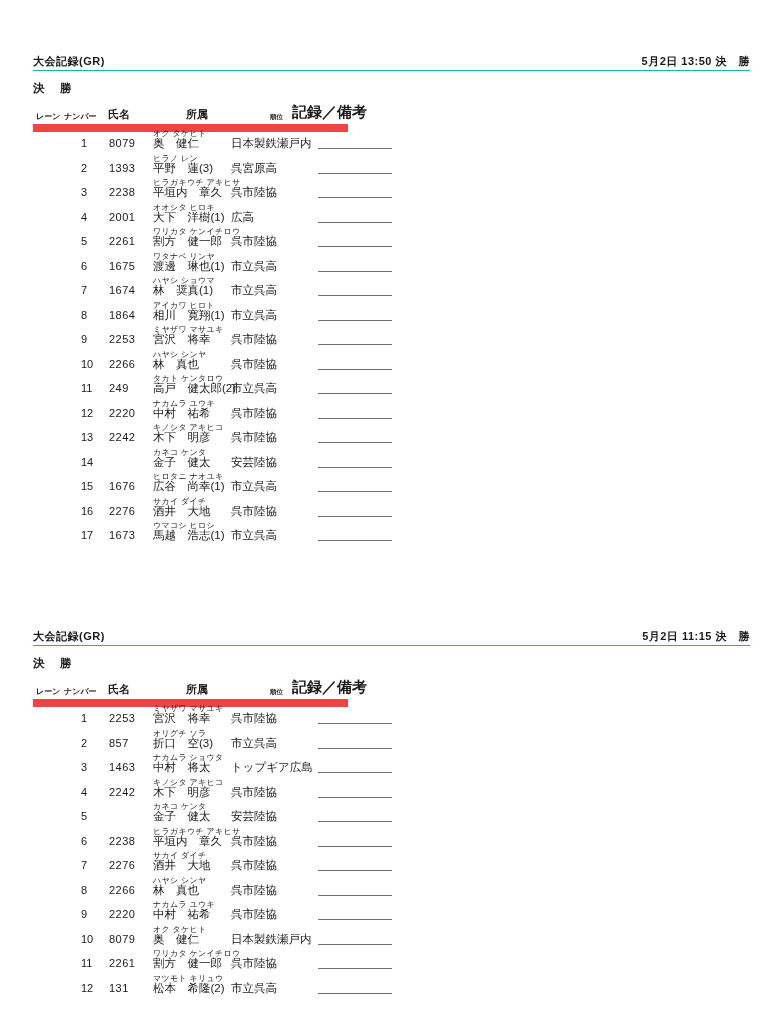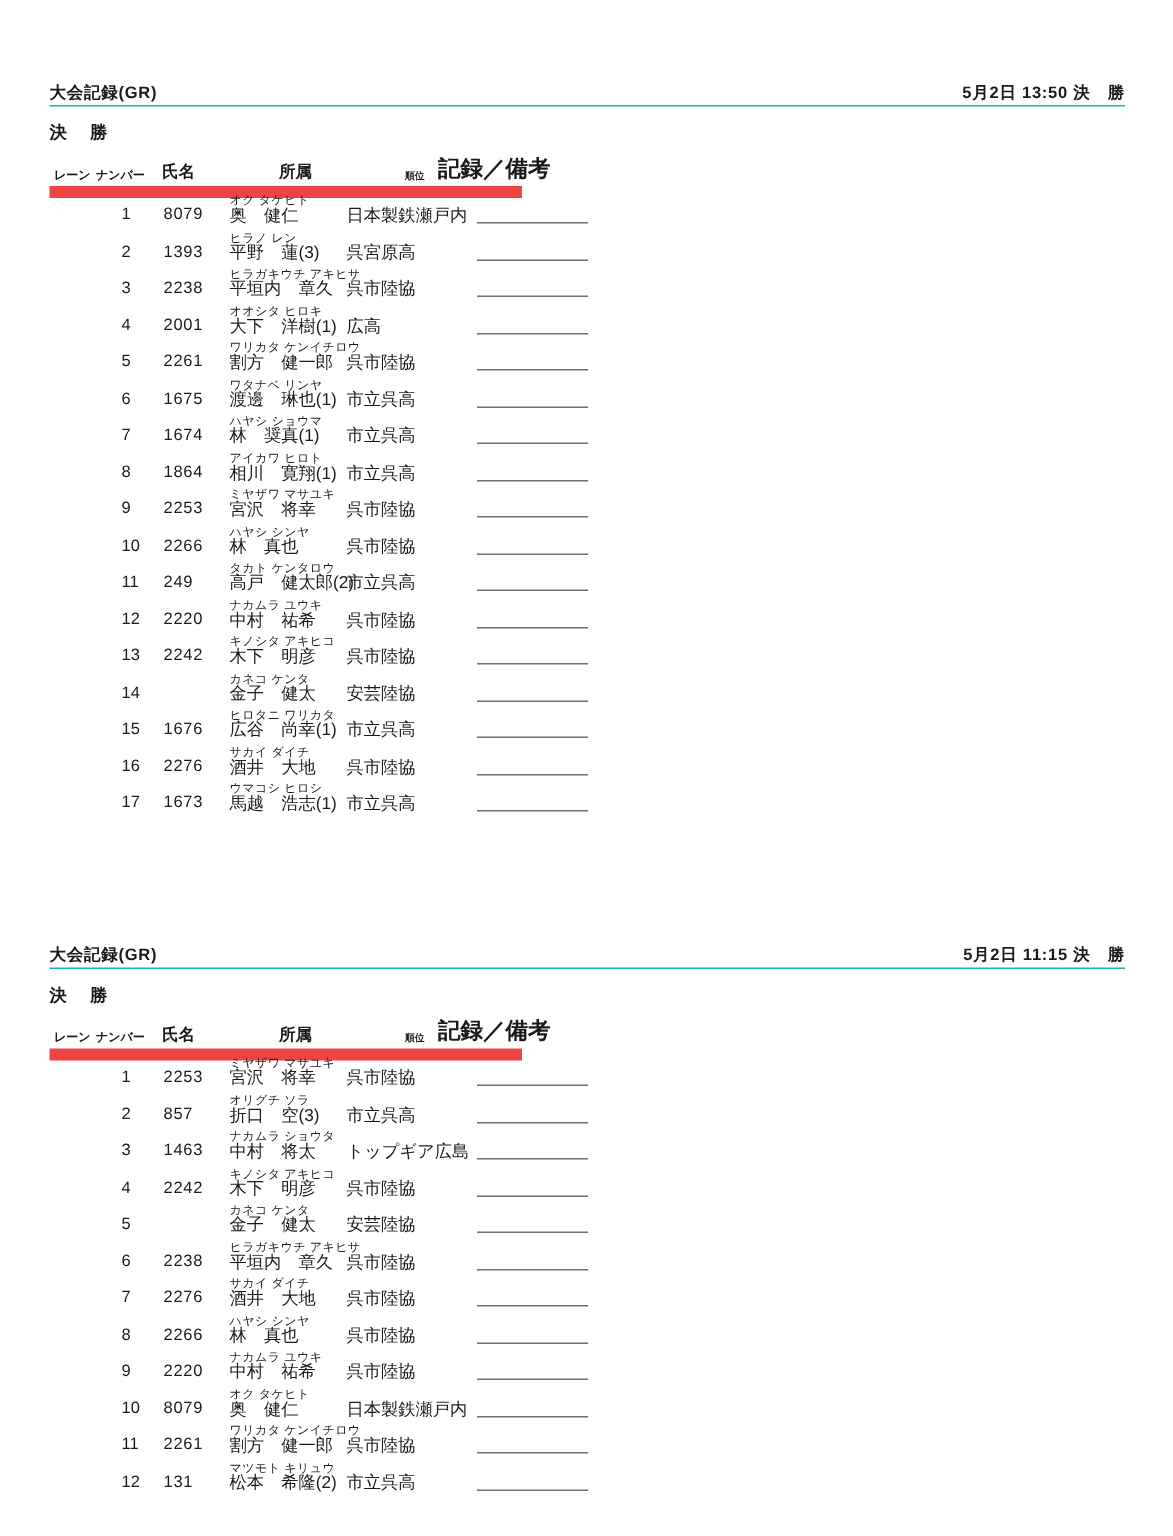--- a/index.html
+++ b/index.html
@@ -200,21 +200,21 @@
   <div class="row">
     <span class="cell-furigana">カネコ ケンタ</span>
     <span class="cell-lane">14</span>
     <span class="cell-number"></span>
     <span class="cell-name">金子　健太</span>
     <span class="cell-team">安芸陸協</span>
     <span class="record-line"></span>
   </div>
 
   <div class="row">
-    <span class="cell-furigana">ヒロタニ ワリカタ</span>
+    <span class="cell-furigana">ヒロタニ ナオユキ</span>
     <span class="cell-lane">15</span>
     <span class="cell-number">1676</span>
     <span class="cell-name">広谷　尚幸(1)</span>
     <span class="cell-team">市立呉高</span>
     <span class="record-line"></span>
   </div>
 
   <div class="row">
     <span class="cell-furigana">サカイ ダイチ</span>
     <span class="cell-lane">16</span>

